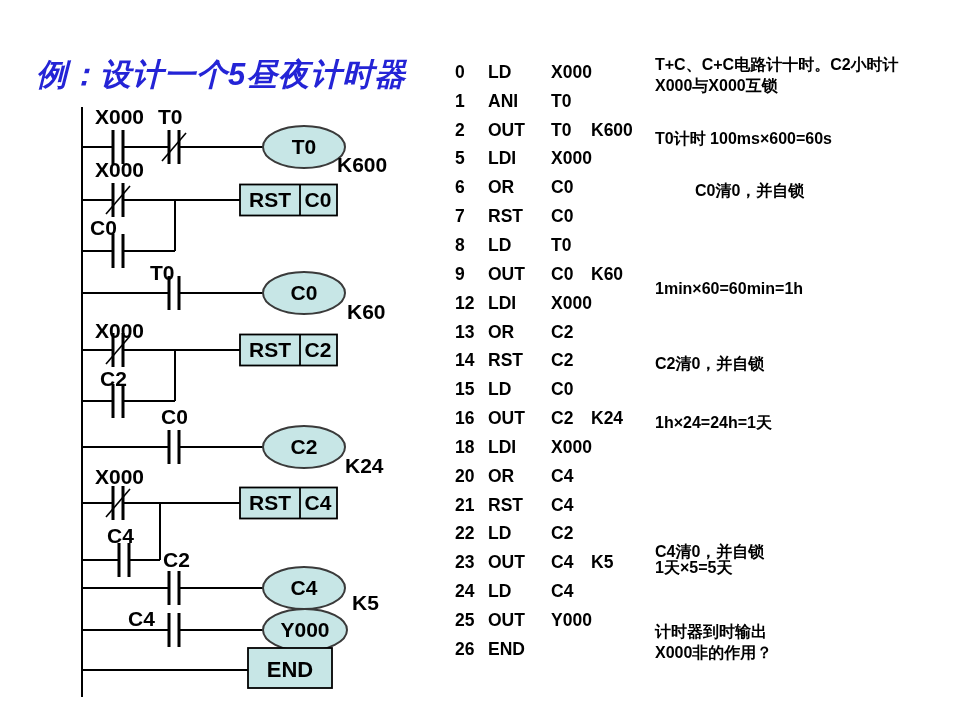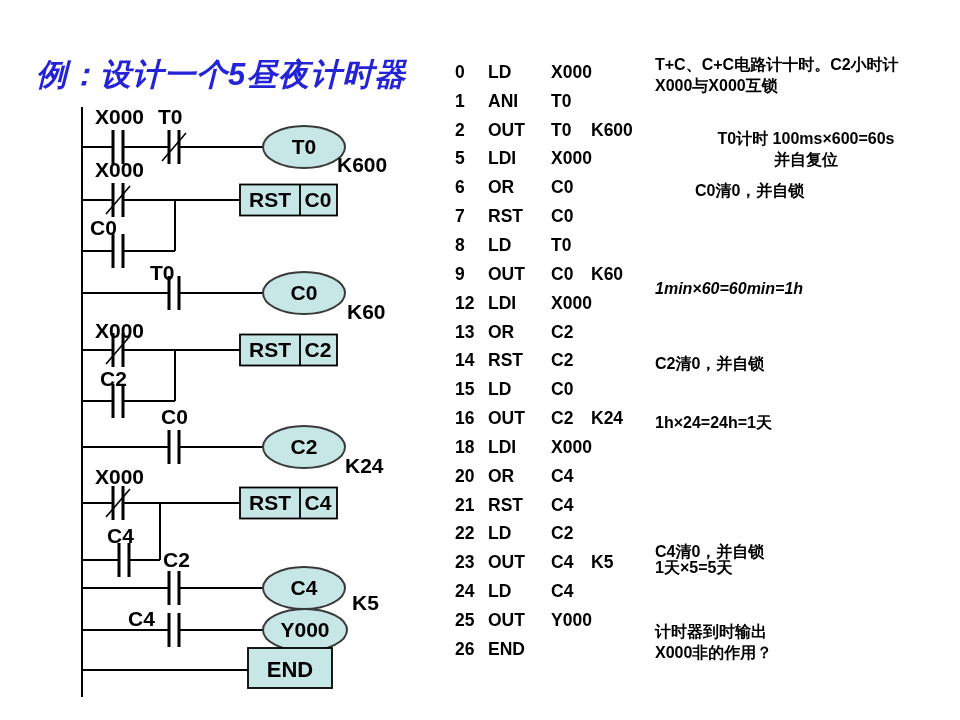--- a/index.html
+++ b/index.html
@@ -28,22 +28,22 @@
   .program{position:absolute;left:455px;top:58px;width:230px;}
   .il-row{display:flex;align-items:center;height:28.85px;font-weight:bold;font-size:17.5px;color:#000;white-space:nowrap;}
   .il-step{width:33px;}
   .il-op{width:63px;}
   .il-a1{width:40px;}
   .il-a2{}
 
   
   .note{position:absolute;left:655px;width:302px;font-size:16px;line-height:20.5px;font-weight:bold;color:#000;}
   .note div{white-space:nowrap;}
-  .n1{top:27px;margin-top:28px;}  .n2{top:129px;text-align:center;} .n3{top:181px;margin-left:40px;}
-  .n4{top:279px;font-style:italic;} .n5{top:354px;} .n6{top:413px;}
+  .n1{top:27px;margin-top:28px;}  .n2{top:129px;} .n3{top:181px;margin-left:40px;}
+  .n4{top:279px;} .n5{top:354px;} .n6{top:413px;}
   .n7{top:542px;} .n8{top:558px;} .n9{top:622px;}
 </style>
 </head>
 <body>
 
 <div class="slide">
 
   <div class="title">例：设计一个5昼夜计时器</div>
 
   <svg class="ladder" width="460" height="720" viewBox="0 0 460 720">
@@ -316,21 +316,20 @@
         <span class="il-a2"></span>
       </div>
     </div>
 
   <div class="note n1">
     <div>T+C、C+C电路计十时。C2小时计</div>
     <div>X000与X000互锁</div>
   </div>
   <div class="note n2">
     <div>T0计时  100ms×600=60s</div>
-    <div>并自复位</div>
   </div>
   <div class="note n3">
     <div>C0清0，并自锁</div>
   </div>
   <div class="note n4">
     <div>1min×60=60min=1h</div>
   </div>
   <div class="note n5">
     <div>C2清0，并自锁</div>
   </div>

